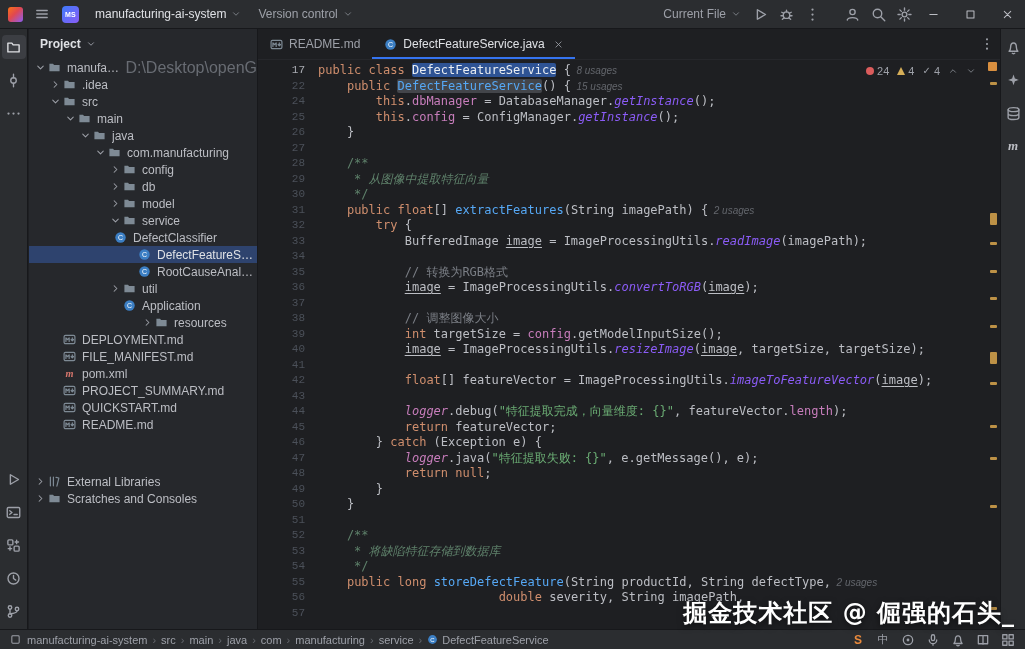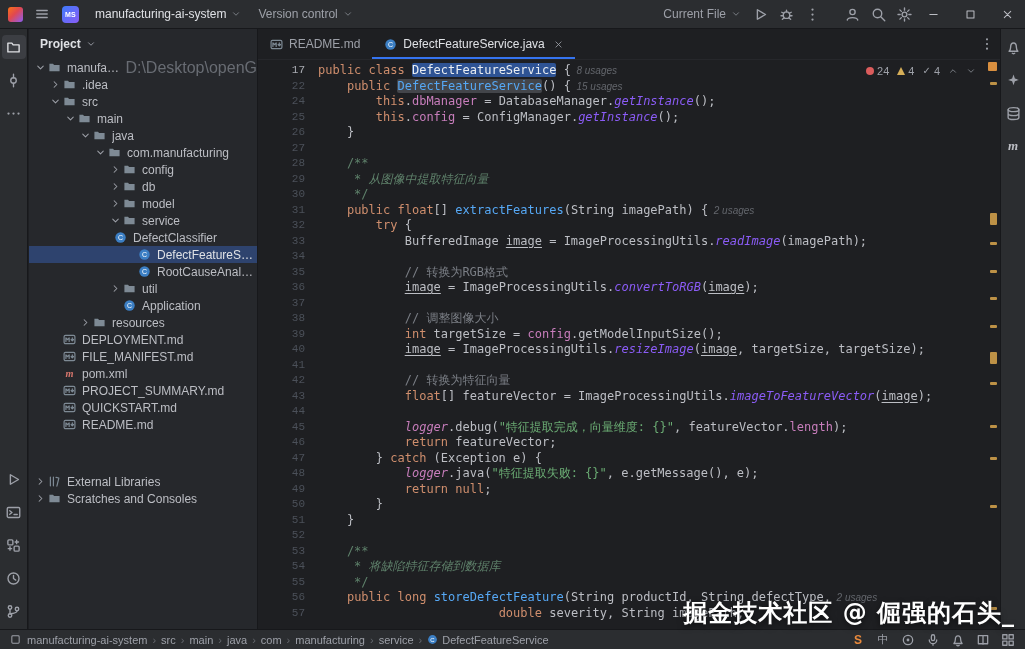--- a/index.html
+++ b/index.html
@@ -454,21 +454,21 @@
         <div class="tree-row" style="padding-left: 81px;">
           <span class="chev"></span>
           <span class="ticon" data-icon="t_class">
             <svg viewBox="0 0 12 12" fill="none" stroke="currentColor" stroke-width="1.1" stroke-linecap="round" stroke-linejoin="round" preserveAspectRatio="xMidYMid meet">
               <circle cx="6" cy="6" r="4.8" fill="#3C7FC4" stroke="none"></circle>
               <text x="6" y="8.4" font-size="6.5" text-anchor="middle" fill="#fff" stroke="none" font-family="sans-serif">C</text>
             </svg>
           </span>
           <span class="tlabel">Application</span>
         </div>
-        <div class="tree-row" style="padding-left: 51px;">
+        <div class="tree-row" style="padding-left: 70px; margin-left: 43px;">
           <span class="chev" data-icon="chevright">
             <svg viewBox="0 0 12 12" fill="none" stroke="currentColor" stroke-width="1.1" stroke-linecap="round" stroke-linejoin="round" preserveAspectRatio="xMidYMid meet">
               <path d="M4.5 3l3 3-3 3"></path>
             </svg>
           </span>
           <span class="ticon" data-icon="t_folder">
             <svg viewBox="0 0 12 12" fill="none" stroke="currentColor" stroke-width="1.1" stroke-linecap="round" stroke-linejoin="round" preserveAspectRatio="xMidYMid meet">
               <path d="M1.3 2.5h3.3l1 1.3h5.1v5.7H1.3z" fill="#7E8A95" stroke="none"></path>
             </svg>
           </span>
@@ -680,21 +680,20 @@
           <div class="code-line"><span>        </span><span class="tk-kw">try</span><span> {</span></div>
           <div class="code-line"><span>            BufferedImage </span><span class="tk-reas">image</span><span> = ImageProcessingUtils.</span><span class="tk-smethod">readImage</span><span>(imagePath);</span></div>
           <div class="code-line"></div>
           <div class="code-line"><span>            </span><span class="tk-cmt">// 转换为RGB格式</span></div>
           <div class="code-line"><span>            </span><span class="tk-reas">image</span><span> = ImageProcessingUtils.</span><span class="tk-smethod">convertToRGB</span><span>(</span><span class="tk-reas">image</span><span>);</span></div>
           <div class="code-line"></div>
           <div class="code-line"><span>            </span><span class="tk-cmt">// 调整图像大小</span></div>
           <div class="code-line"><span>            </span><span class="tk-kw">int</span><span> targetSize = </span><span class="tk-field">config</span><span>.getModelInputSize();</span></div>
           <div class="code-line"><span>            </span><span class="tk-reas">image</span><span> = ImageProcessingUtils.</span><span class="tk-smethod">resizeImage</span><span>(</span><span class="tk-reas">image</span><span>, targetSize, targetSize);</span></div>
           <div class="code-line"></div>
-          <div class="code-line"><span>            </span><span class="tk-cmt">// 转换为特征向量</span></div>
           <div class="code-line"><span>            </span><span class="tk-kw">float</span><span>[] featureVector = ImageProcessingUtils.</span><span class="tk-smethod">imageToFeatureVector</span><span>(</span><span class="tk-reas">image</span><span>);</span></div>
           <div class="code-line"></div>
           <div class="code-line"><span>            </span><span class="tk-sfield">logger</span><span>.debug(</span><span class="tk-str">"特征提取完成，向量维度: {}"</span><span>, featureVector.</span><span class="tk-field">length</span><span>);</span></div>
           <div class="code-line"><span>            </span><span class="tk-kw">return</span><span> featureVector;</span></div>
           <div class="code-line"><span>        } </span><span class="tk-kw">catch</span><span> (Exception e) {</span></div>
           <div class="code-line"><span>            </span><span class="tk-sfield">logger</span><span>.java(</span><span class="tk-str">"特征提取失败: {}"</span><span>, e.getMessage(), e);</span></div>
           <div class="code-line"><span>            </span><span class="tk-kw">return </span><span class="tk-kw">null</span><span>;</span></div>
           <div class="code-line"><span>        }</span></div>
           <div class="code-line"><span>    }</span></div>
           <div class="code-line"></div>

